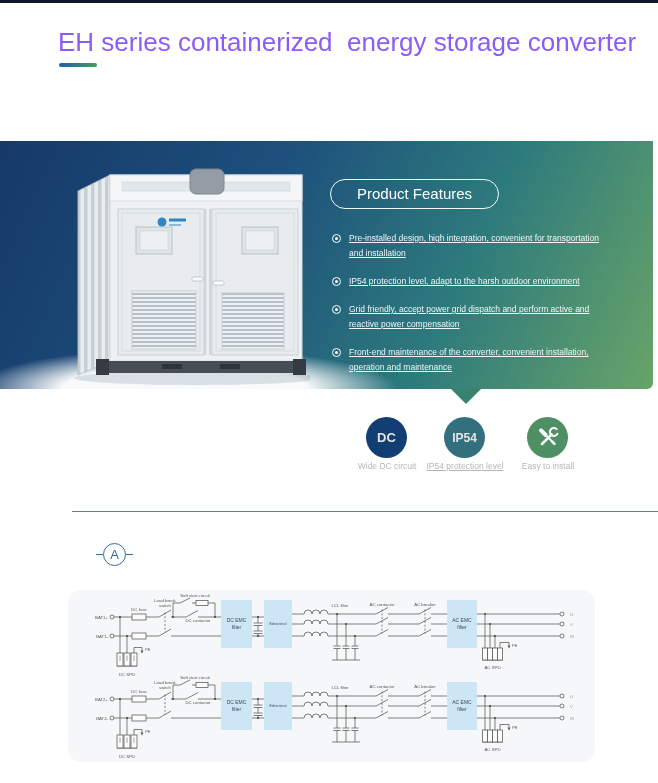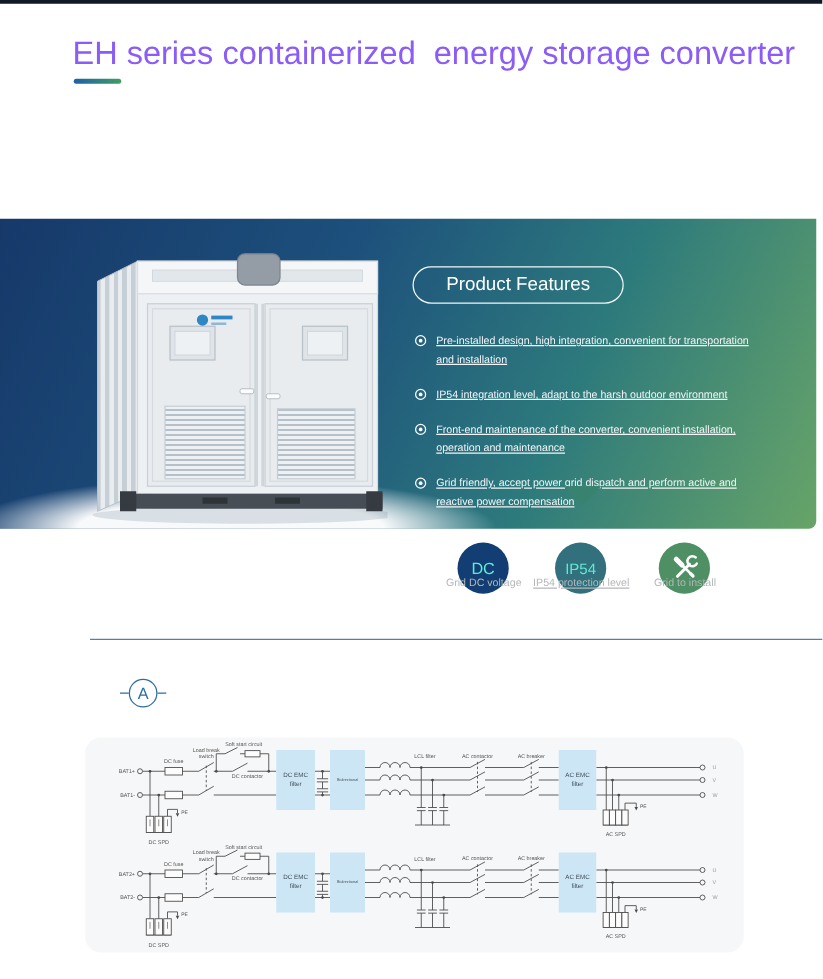--- a/index.html
+++ b/index.html
@@ -18,21 +18,20 @@
   .title-accent{
     position:absolute;left:59px;top:63px;width:38px;height:4px;border-radius:2px;
     background:linear-gradient(90deg,#1f5fa8,#3f9e62);
   }
 
   
   .hero{
     position:absolute;left:0;top:141px;width:653px;height:248px;
     background:linear-gradient(115deg,#16396a 0%,#1d507c 38%,#2d7a7c 68%,#68a468 100%);
     border-radius:0 0 6px 0;
-    margin-top:34px;
   }
   .hero-floor{
     position:absolute;left:0;bottom:0;width:440px;height:52px;
     background:radial-gradient(ellipse 62% 100% at 42% 100%,rgba(255,255,255,0.97) 45%,rgba(255,255,255,0) 78%);
   }
   .hero-notch{
     position:absolute;left:451px;top:389px;width:0;height:0;
     border-left:15px solid transparent;border-right:15px solid transparent;
     border-top:15px solid #38836f;
   }
@@ -46,22 +45,22 @@
   .features-list{list-style:none;margin:22px 0 0 0;padding:0;width:272px;}
   .features-list li{display:flex;margin-bottom:13px;}
   .fdot{
     flex:0 0 auto;width:7px;height:7px;border:1px solid #ffffff;border-radius:50%;
     margin:3px 8px 0 2px;display:flex;align-items:center;justify-content:center;
   }
   .fdot-inner{width:3px;height:3px;border-radius:50%;background:#fff;}
   .ftext{font-size:8.5px;line-height:15px;color:#f2f6f9;text-decoration:underline;}
 
   
-  .badge{position:absolute;width:41px;height:41px;border-radius:50%;top:434px;
-    display:flex;align-items:center;justify-content:center;color:#5eead4;font-weight:normal;}
+  .badge{position:absolute;width:41px;height:41px;border-radius:50%;top:417px;
+    display:flex;align-items:center;justify-content:center;color:#e5e5e5;font-weight:bold;}
   .badge-dc{left:366px;background:#123e73;font-size:13px;}
   .badge-ip{left:444px;background:#33707e;font-size:12px;}
   .badge-tools{left:527px;background:#4e8f63;}
   .badge-caption{position:absolute;top:461px;font-size:8.5px;color:#b4b7ba;text-align:center;width:120px;}
   .cap-dc{left:327px;}
   .cap-ip{left:405px;text-decoration:underline;}
   .cap-tools{left:488px;}
 
   
   .divider{position:absolute;left:72px;top:511px;width:586px;height:1px;background:#5b7f9e;}
@@ -159,55 +158,55 @@
       <li>
         <span class="fdot">
             <span class="fdot-inner"></span>
           </span>
         <span class="ftext">Pre-installed design, high integration, convenient for transportation and installation</span>
       </li>
       <li>
         <span class="fdot">
             <span class="fdot-inner"></span>
           </span>
-        <span class="ftext">IP54 integration level, adapt to the harsh outdoor environment</span>
+        <span class="ftext">IP54 protection level, adapt to the harsh outdoor environment</span>
+      </li>
+      <li>
+        <span class="fdot">
+            <span class="fdot-inner"></span>
+          </span>
+        <span class="ftext">Grid friendly, accept power grid dispatch and perform active and reactive power compensation</span>
       </li>
       <li>
         <span class="fdot">
             <span class="fdot-inner"></span>
           </span>
         <span class="ftext">Front-end maintenance of the converter, convenient installation, operation and maintenance</span>
-      </li>
-      <li>
-        <span class="fdot">
-            <span class="fdot-inner"></span>
-          </span>
-        <span class="ftext">Grid friendly, accept power grid dispatch and perform active and reactive power compensation</span>
       </li>
     </ul>
   </div>
 </div>
 <div class="hero-notch"></div>
 
 <div class="badge badge-dc">DC</div>
 <div class="badge badge-ip">IP54</div>
 <div class="badge badge-tools">
   <svg width="23" height="23" viewBox="0 0 23 23">
     <g stroke="#ffffff" stroke-linecap="round" fill="none">
       <path d="M20.6,3 a4,4 0 1 0 0.9,4.8" stroke-width="2"></path>
       <line x1="15.6" y1="8.4" x2="6" y2="18" stroke-width="2.5"></line>
       <line x1="5" y1="4.4" x2="9.6" y2="9" stroke-width="4"></line>
       <line x1="9.6" y1="9" x2="16.6" y2="16" stroke-width="2"></line>
       <line x1="16.6" y1="16" x2="18.4" y2="17.8" stroke-width="2.6"></line>
     </g>
   </svg>
 </div>
-<div class="badge-caption cap-dc">Grid DC voltage</div>
+<div class="badge-caption cap-dc">Wide DC circuit</div>
 <div class="badge-caption cap-ip">IP54 protection level</div>
-<div class="badge-caption cap-tools">Grid to install</div>
+<div class="badge-caption cap-tools">Easy to install</div>
 
 <div class="divider"></div>
 
 <div class="section-head">
   <span class="a-dash"></span>
   <span class="a-circle">A</span>
   <span class="a-dash"></span>
 </div>
 
 <div class="diagram-card">

